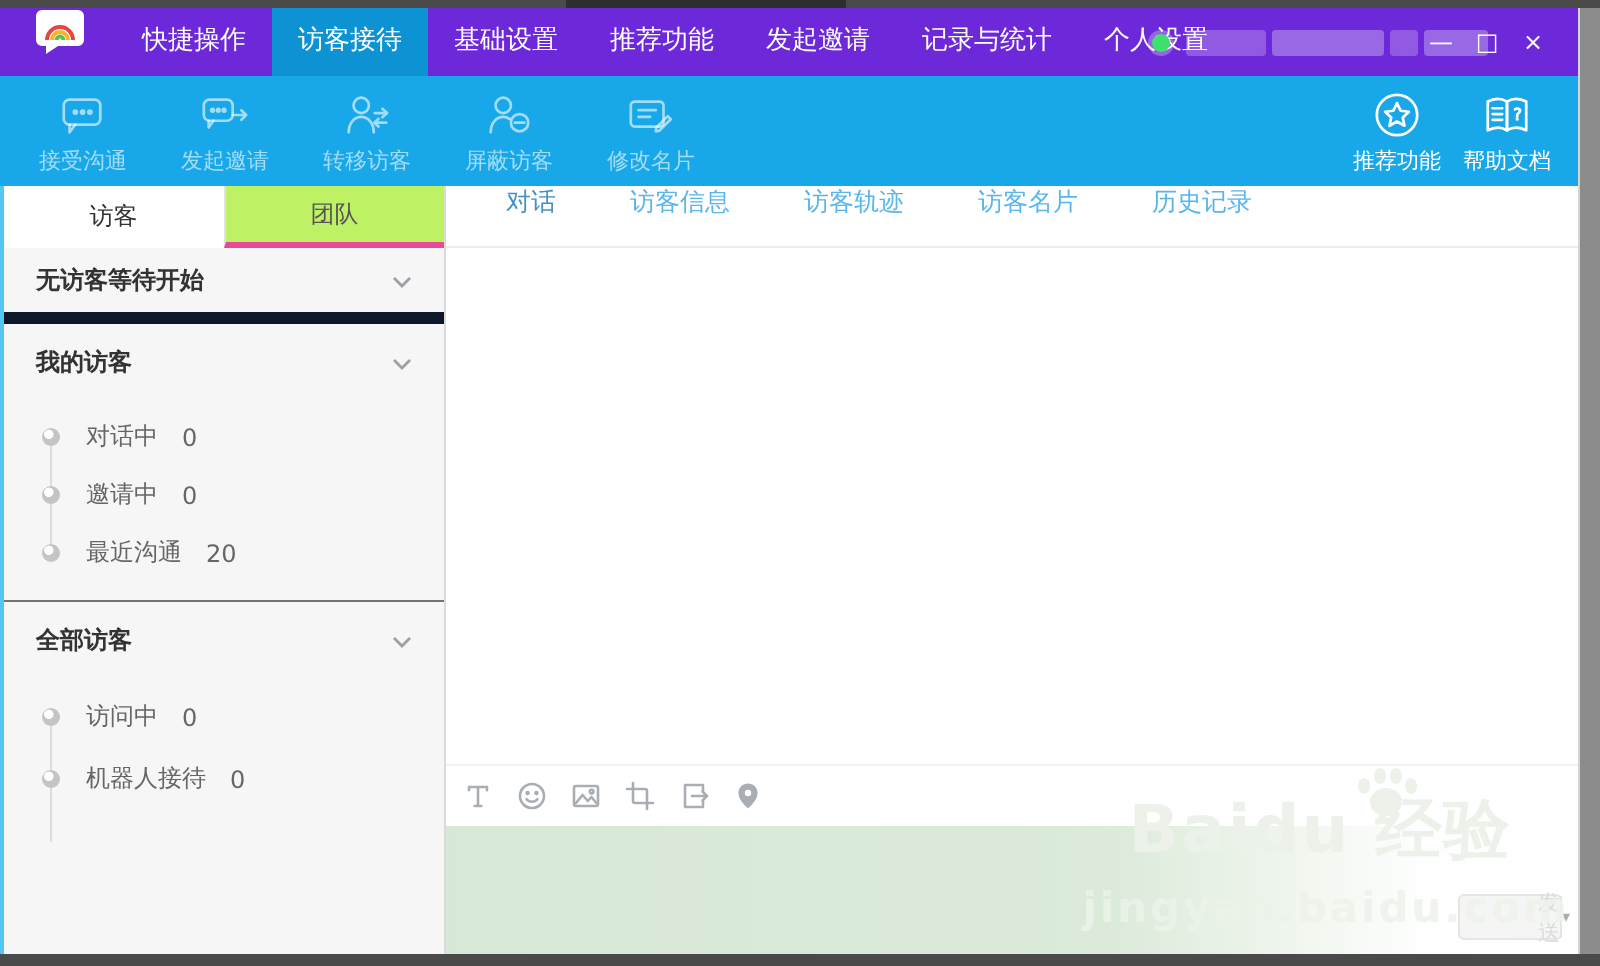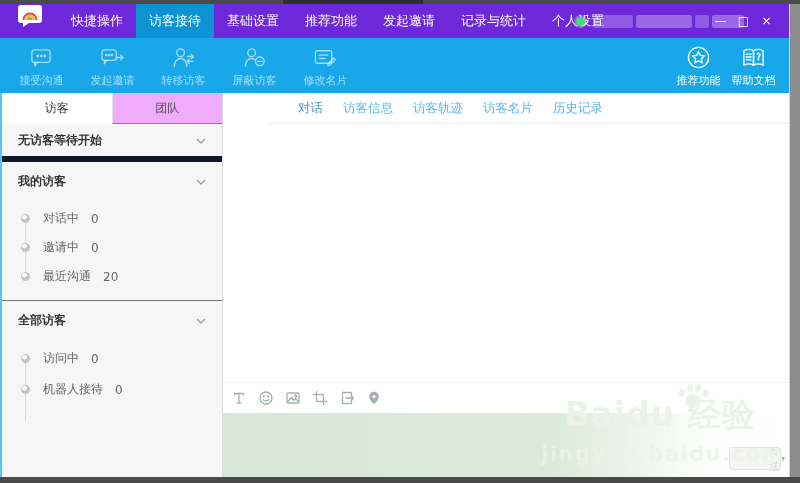--- a/index.html
+++ b/index.html
@@ -31,39 +31,39 @@
   .tool-btn.enabled { color:#fff; }
   .t-icon { width:25px; height:25px; }
   .t-icon svg { width:100%; height:100%; stroke:currentColor; fill:none; stroke-width:1.4; stroke-linecap:round; stroke-linejoin:round; }
   .toolbar-right { position:absolute; right:8px; top:5px; display:flex; }
   .toolbar-right .tool-btn { width:55px; }
   
   .content { position:absolute; left:2px; top:89px; right:0; bottom:0; display:flex; }
   
   .sidebar { width:221px; background:#F6F6F7; border-right:1px solid #DBDBDB; display:flex; flex-direction:column; font-size:12px; flex-shrink:0; }
   .side-tabs { display:flex; height:31px; flex-shrink:0; }
-  .side-tab { flex:1; display:flex; align-items:center; justify-content:center; color:#555; background:#f0abfc; border-bottom:1px solid #ec4899; }
+  .side-tab { flex:1; display:flex; align-items:center; justify-content:center; color:#555; background:#bef264; border-bottom:3px solid #ec4899; }
   .side-tab + .side-tab { border-left:1px solid #E2E2E2; }
   .side-tab.active { background:#fff; border-bottom:1px solid #fff; color:#333; }
   .side-header { height:38px; display:flex; align-items:center; justify-content:space-between; padding:0 16px; font-weight:bold; color:#333; flex-shrink:0; }
   .side-header.bordered { border-bottom:6px solid #0f172a; }
   .chev svg { width:10px; height:6px; stroke:#9AA0A6; fill:none; stroke-width:1.4; }
   .items-group { position:relative; padding:4px 0 9px 0; flex-shrink:0; }
   .items-group.bordered { border-bottom:1px solid #737373; }
   .items-group::before { content:""; position:absolute; left:23px; width:1px; background:#DCDCDE; z-index:0; }
   .g1::before { top:18px; height:58px; }
   .g2 .side-item { height:31px; }
   .g2::before { top:20px; height:62px; }
   .side-item { height:29px; display:flex; align-items:center; padding-left:19px; color:#666; position:relative; z-index:1; }
   .bullet { width:9px; height:9px; border-radius:50%; background:radial-gradient(circle at 38% 35%, #fff 0 2.2px, #C4C4C6 2.5px); flex-shrink:0; margin-right:13px; }
   .bullet.active { background:radial-gradient(circle at 38% 35%, #fff 0 2.2px, #1E9FE8 2.5px); }
   .side-item .count { margin-left:12px; color:#666; }
   
   .main { flex:1; background:#fff; display:flex; flex-direction:column; position:relative; }
-  .main-tabs { height:31px; border-bottom:1px solid #ECECEC; display:flex; align-items:center; padding-left:30px; gap:20px; flex-shrink:0;margin-left:45px; }
+  .main-tabs { height:31px; border-bottom:1px solid #ECECEC; display:flex; padding-left:30px; gap:37px; flex-shrink:0; }
   .main-tab { font-size:12.5px; color:#59B6EC; white-space:nowrap; }
   .main-tab.active { color:#4491C9; }
   .chat-area { flex:1; background:#fff; }
   .composer { border-top:1px solid #F1F1F1; flex-shrink:0; }
   .composer-tools { height:30px; display:flex; align-items:center; padding-left:8px; gap:11px; color:#A8AEB4; }
   .c-icon { width:16px; height:16px; }
   .c-icon svg { width:100%; height:100%; stroke:#A8AEB4; fill:none; stroke-width:1.3; stroke-linecap:round; stroke-linejoin:round; }
   .composer-input { height:64px; position:relative;
     background:linear-gradient(90deg,#D8E8D6 0%,#DBEAD9 58%,#EFF5ED 74%,#FDFEFD 86%,#FFFFFF 100%); }
   .send-btn { position:absolute; right:8px; bottom:7px; width:52px; height:23px; background:#F4F5F4; border:1px solid #E4E6E4; border-radius:3px; display:flex; align-items:center; z-index:2; }

